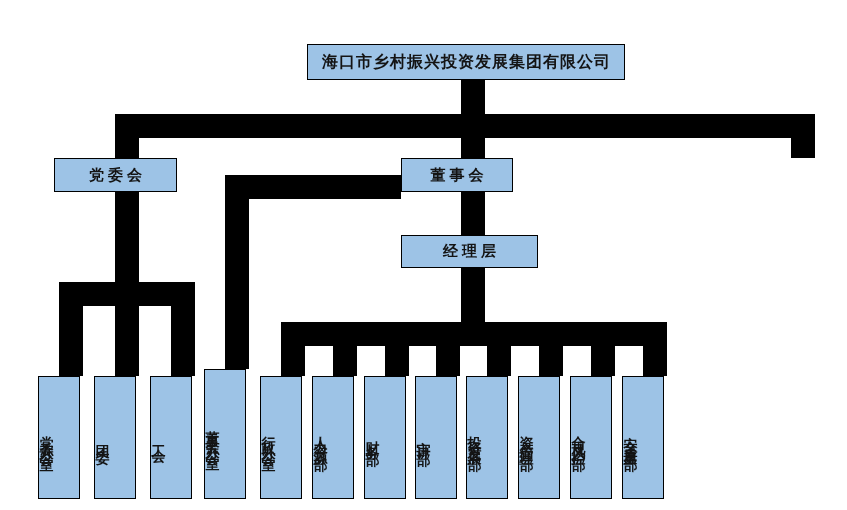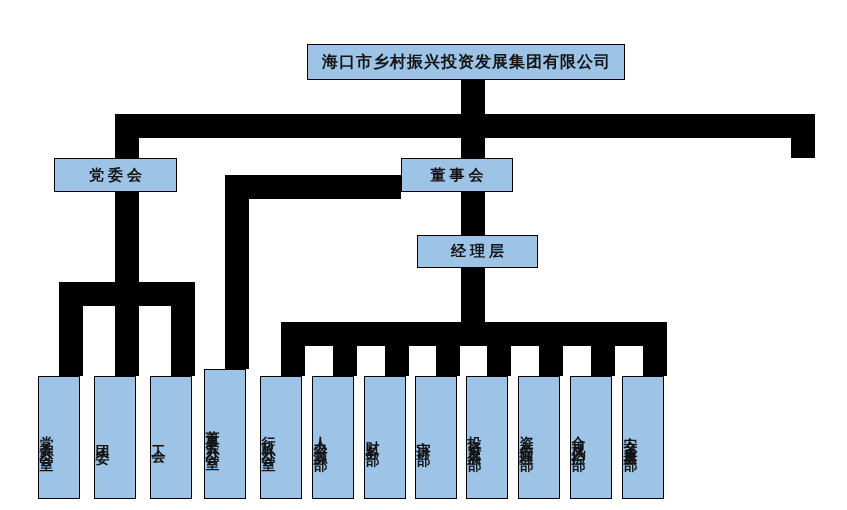--- a/index.html
+++ b/index.html
@@ -85,21 +85,21 @@
   <div class="vline" style="left:463px; top:298px; height:54px;"></div>
   <div class="vline" style="left:515px; top:298px; height:54px;"></div>
   <div class="vline" style="left:567px; top:298px; height:54px;"></div>
   <div class="vline" style="left:619px; top:298px; height:54px;"></div>
 
   <div class="box h-box root-box" style="left:283px; top:20px; width:318px; height:36px;">海口市乡村振兴投资发展集团有限公司</div>
 
   <div class="box h-box" style="left:30px; top:134px; width:123px; height:34px;">党委会</div>
   <div class="box h-box" style="left:377px; top:134px; width:112px; height:34px;text-align:center;">董事会</div>
 
-  <div class="box h-box" style="left:393px; top:211px; width:121px; height:33px;font-family:Liberation Mono, monospace;">经理层</div>
+  <div class="box h-box" style="left:377px; top:211px; width:137px; height:33px;font-family:Liberation Mono, monospace;">经理层</div>
 
   <div class="box v-box" style="left:14px; top:352px; height:123px;">党委办公室</div>
   <div class="box v-box" style="left:70px; top:352px; height:123px;">团委</div>
   <div class="box v-box" style="left:126px; top:352px; height:123px;">工会</div>
 
   <div class="box v-box" style="left:180px; top:345px; height:130px;">董事会办公室</div>
 
   <div class="box v-box" style="left:236px; top:352px; height:123px;">行政办公室</div>
   <div class="box v-box" style="left:288px; top:352px; height:123px;">人力资源部</div>
   <div class="box v-box" style="left:340px; top:352px; height:123px;">财务部</div>

